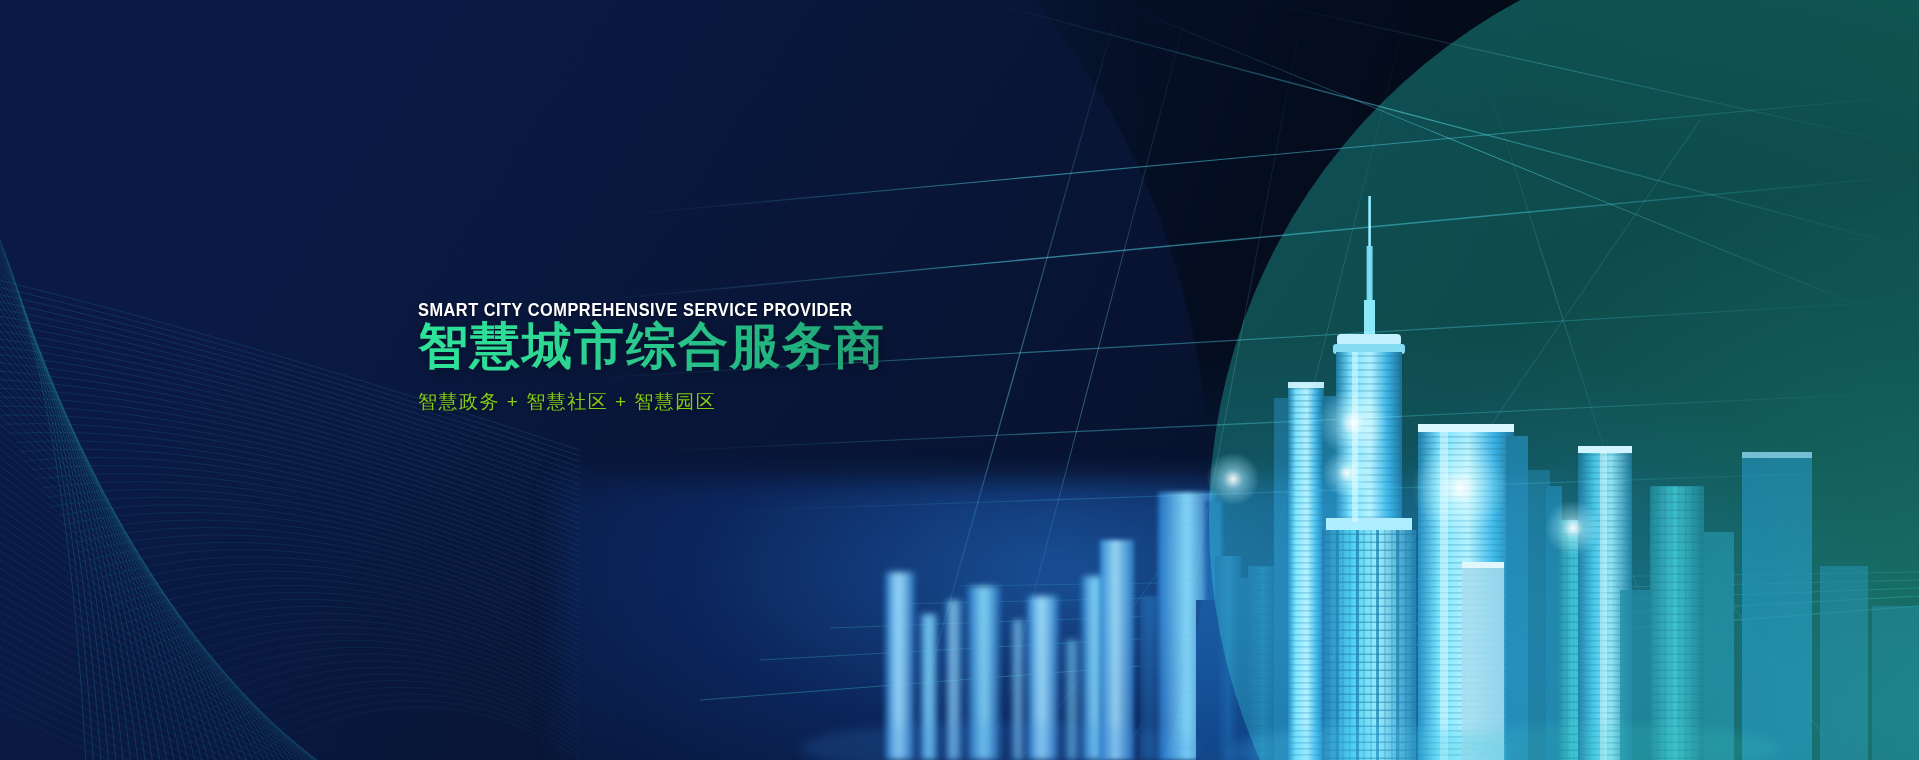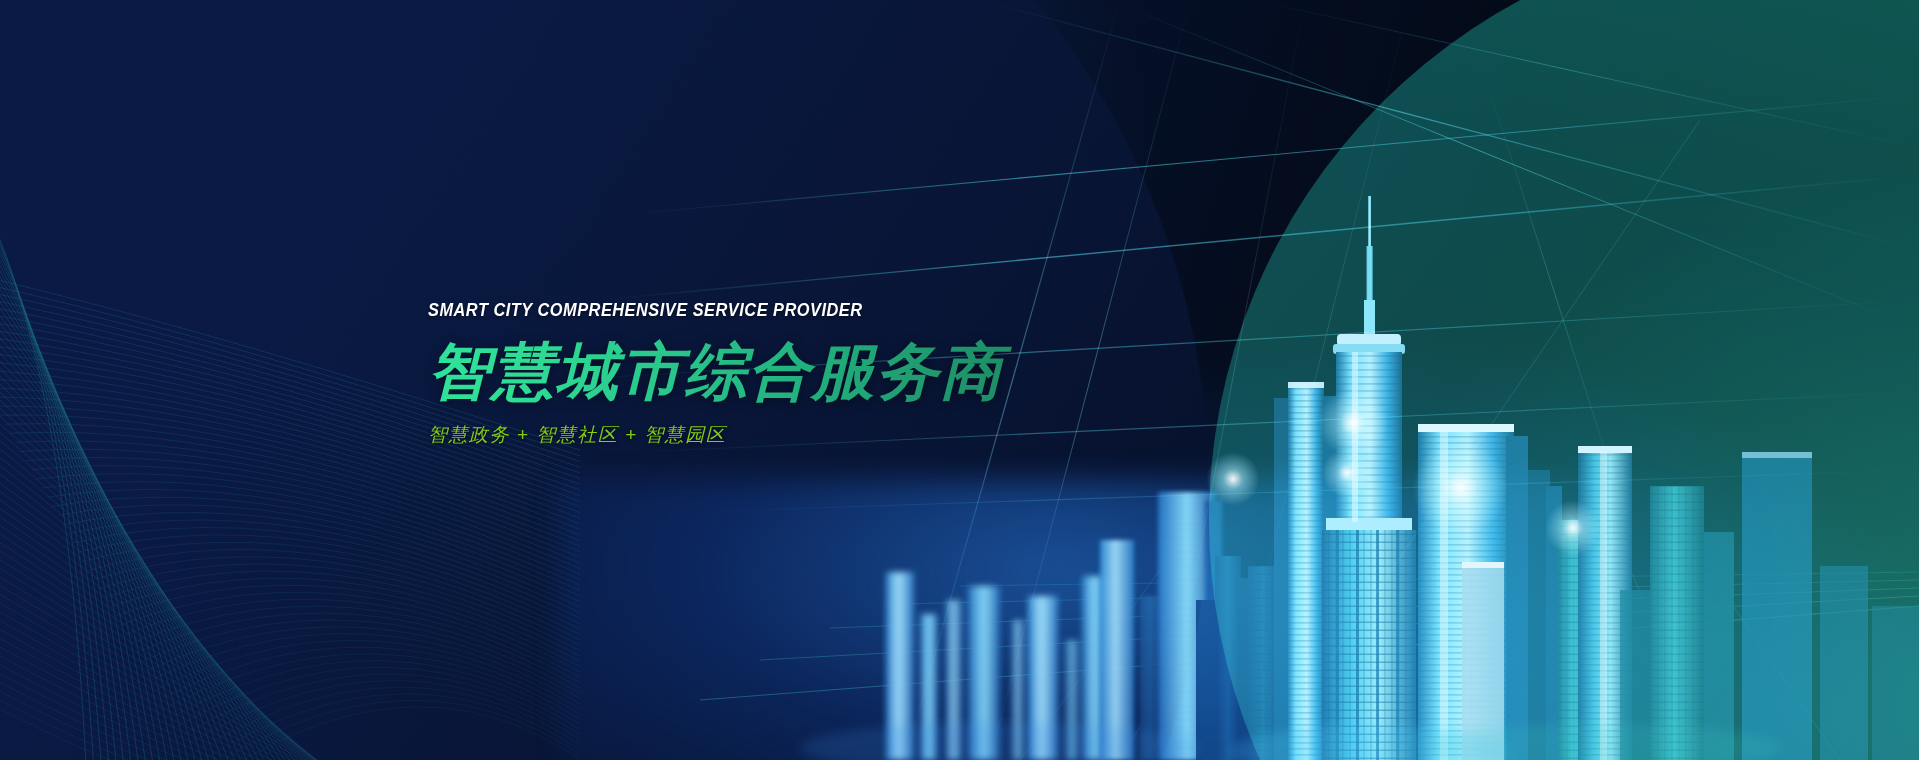--- a/index.html
+++ b/index.html
@@ -75,39 +75,38 @@
   #green-curve-soft {
     position:absolute; right:-430px; bottom:-180px;
     width:980px; height:760px;
     background:radial-gradient(ellipse at 62% 70%, rgba(30,160,130,0.40) 0%, rgba(20,110,100,0.18) 48%, rgba(8,40,50,0) 74%);
     mix-blend-mode:screen;
   }
 
   
   #copy {
     position:absolute;
-    left:428px; top:300px;
+    left:418px; top:300px;
     width:760px;
-    font-style:italic;
   }
   #eyebrow {
     color:#ffffff;
     font-size:19px;
     font-weight:700;
     letter-spacing:.6px;
     line-height:1;
     transform:scaleX(.86);
     transform-origin:left center;
     text-shadow:0 1px 3px rgba(0,0,0,.55);
     white-space:nowrap;
     font-family:"Liberation Sans", sans-serif;
   }
   #headline {
-    margin-top:20px;
-    font-size:62px;
+    margin-top:0;
+    font-size:50px;
     font-weight:700;
     line-height:1.08;
     letter-spacing:2px;
     white-space:nowrap;
     background:linear-gradient(96deg,
         #2fe39a 0%,
         #2edb95 14%,
         #29c98c 30%,
         #22b37f 48%,
         #1f9a6f 66%,

